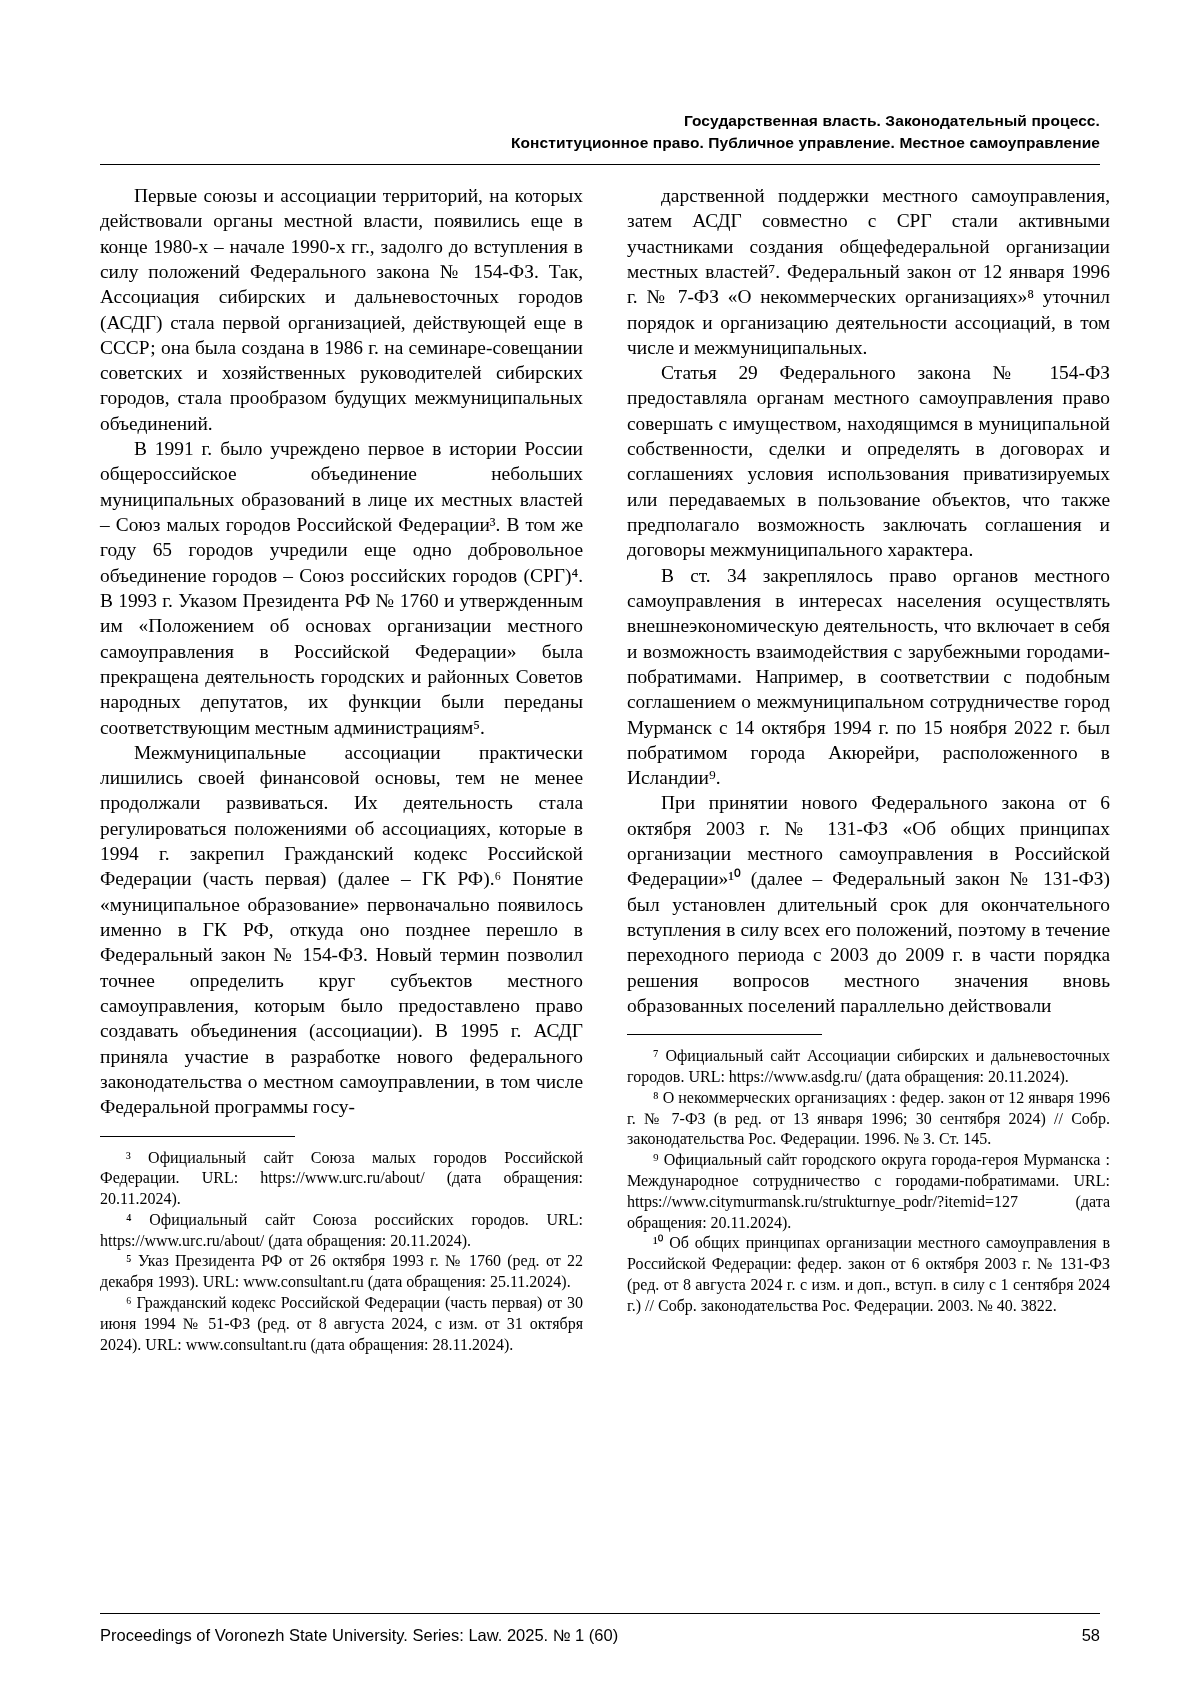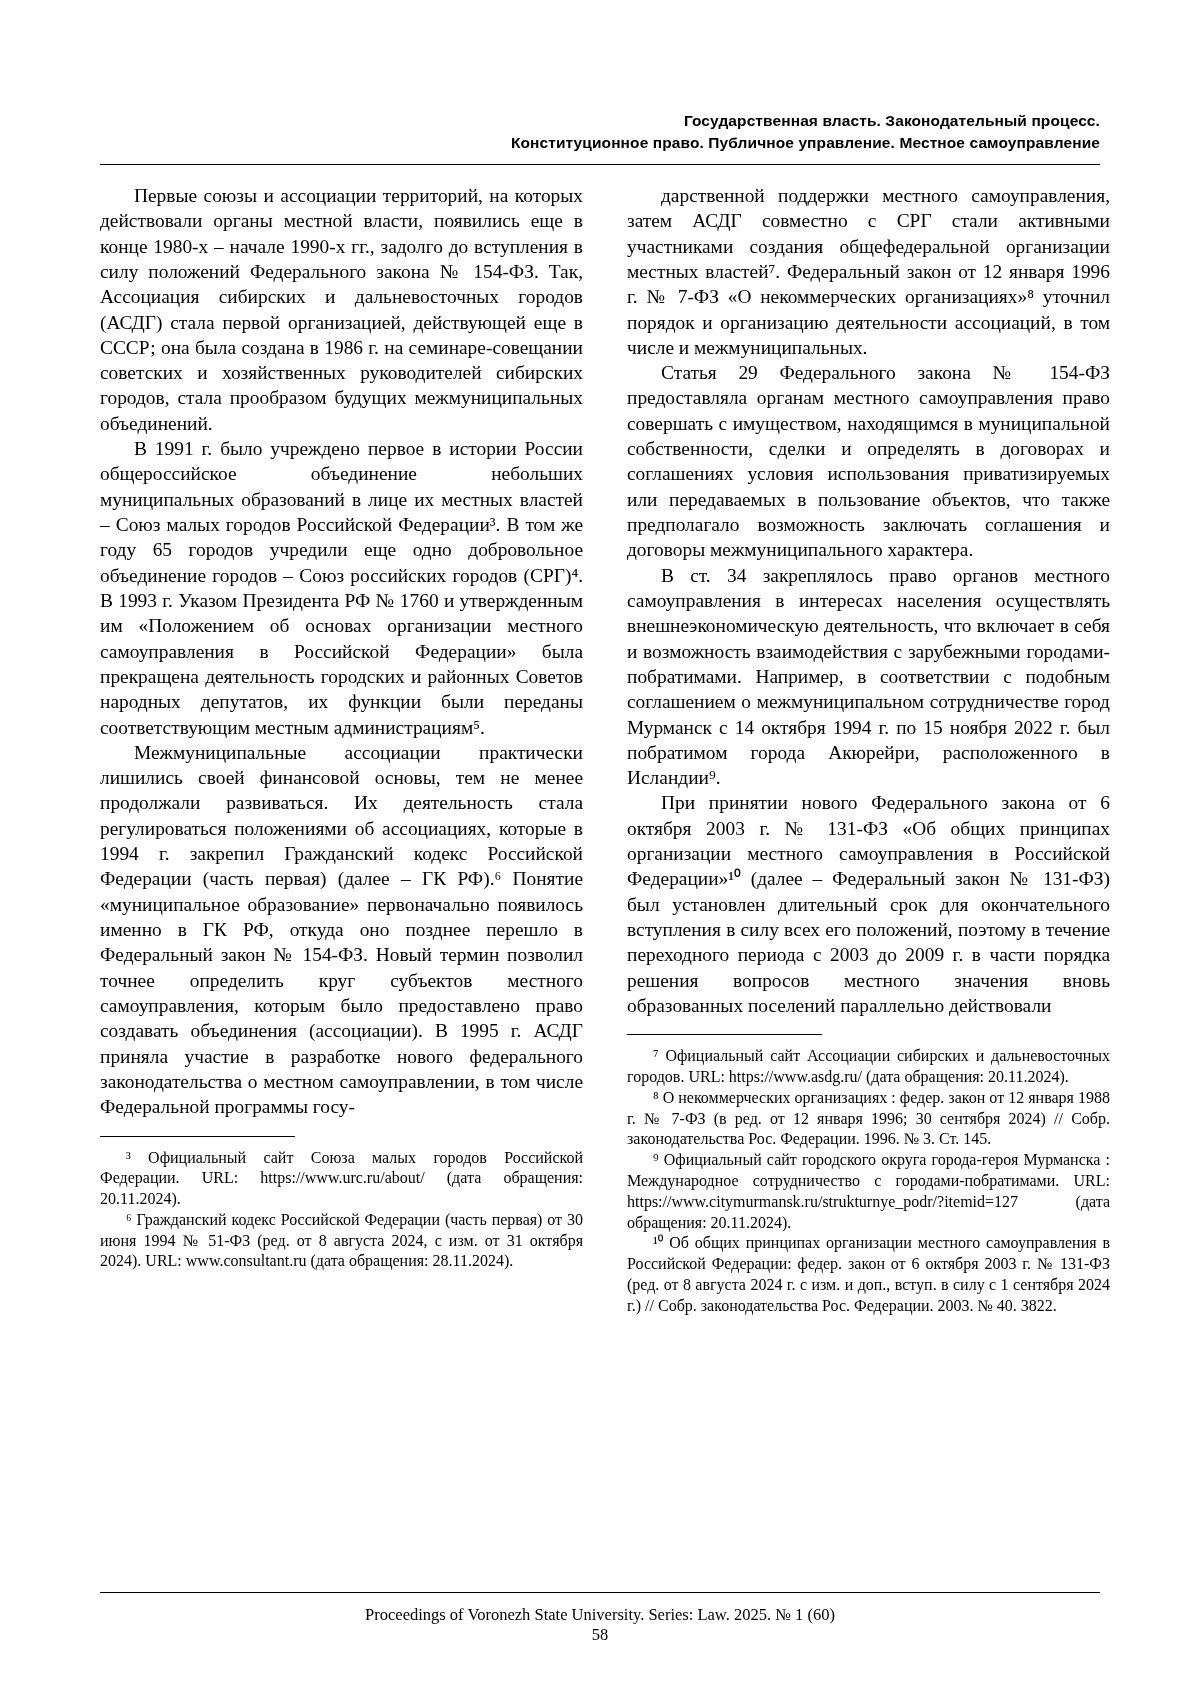--- a/index.html
+++ b/index.html
@@ -89,25 +89,24 @@
     bottom: 52px;
   }
   .footer-rule {
     border: none;
     border-top: 1.2px solid #000;
     margin: 0 0 12px 0;
   }
   .footer-row {
     display: flex;
     justify-content: space-between;
-    align-items: center;
-    font-family: Liberation Serif, serif;
+    align-items: flex-end;
+    font-family: Liberation Sans, sans-serif;
     font-size: 16.5px;
     color: #000;
-    flex-direction: column;
   }
 </style>
 </head>
 <body>
 
 <div class="page">
 
   <div class="runhead">
     <div>Государственная власть. Законодательный процесс.</div>
     <div>Конституционное право. Публичное управление. Местное самоуправление</div>
@@ -118,36 +117,38 @@
 
     <div class="col">
       <div class="col-inner">
         <p class="body">Первые союзы и ассоциации территорий, на которых действовали органы местной власти, появились еще в конце 1980-х – начале 1990-х гг., задолго до вступления в силу положений Федерального закона № 154-ФЗ. Так, Ассоциация сибирских и дальневосточных городов (АСДГ) стала первой организацией, действующей еще в СССР; она была создана в 1986 г. на семинаре-совещании советских и хозяйственных руководителей сибирских городов, стала прообразом будущих межмуниципальных объединений.</p>
         <p class="body">В 1991 г. было учреждено первое в истории России общероссийское объединение небольших муниципальных образований в лице их местных властей – Союз малых городов Российской Федерации³. В том же году 65 городов учредили еще одно добровольное объединение городов – Союз российских городов (СРГ)⁴. В 1993 г. Указом Президента РФ № 1760 и утвержденным им «Положением об основах организации местного самоуправления в Российской Федерации» была прекращена деятельность городских и районных Советов народных депутатов, их функции были переданы соответствующим местным администрациям⁵.</p>
         <p class="body">Межмуниципальные ассоциации практически лишились своей финансовой основы, тем не менее продолжали развиваться. Их деятельность стала регулироваться положениями об ассоциациях, которые в 1994 г. закрепил Гражданский кодекс Российской Федерации (часть первая) (далее – ГК РФ).⁶ Понятие «муниципальное образование» первоначально появилось именно в ГК РФ, откуда оно позднее перешло в Федеральный закон № 154-ФЗ. Новый термин позволил точнее определить круг субъектов местного самоуправления, которым было предоставлено право создавать объединения (ассоциации). В 1995 г. АСДГ приняла участие в разработке нового федерального законодательства о местном самоуправлении, в том числе Федеральной программы госу-</p>
 
         <hr class="fn-rule">
         <div class="footnotes">
           <p class="footnote">³ Официальный сайт Союза малых городов Российской Федерации. URL: https://www.urc.ru/about/ (дата обращения: 20.11.2024).</p>
+          <p class="footnote">⁴ Официальный сайт Союза российских городов. URL: https://www.urc.ru/about/ (дата обращения: 20.11.2024).</p>
+          <p class="footnote">⁵ Указ Президента РФ от 26 октября 1993 г. № 1760 (ред. от 22 декабря 1993). URL: www.consultant.ru (дата обращения: 25.11.2024).</p>
           <p class="footnote">⁶ Гражданский кодекс Российской Федерации (часть первая) от 30 июня 1994 № 51-ФЗ (ред. от 8 августа 2024, с изм. от 31 октября 2024). URL: www.consultant.ru (дата обращения: 28.11.2024).</p>
         </div>
       </div>
     </div>
 
     <div class="col">
       <div class="col-inner">
         <p class="body">дарственной поддержки местного самоуправления, затем АСДГ совместно с СРГ стали активными участниками создания общефедеральной организации местных властей⁷. Федеральный закон от 12 января 1996 г. № 7-ФЗ «О некоммерческих организациях»⁸ уточнил порядок и организацию деятельности ассоциаций, в том числе и межмуниципальных.</p>
         <p class="body">Статья 29 Федерального закона № 154-ФЗ предоставляла органам местного самоуправления право совершать с имуществом, находящимся в муниципальной собственности, сделки и определять в договорах и соглашениях условия использования приватизируемых или передаваемых в пользование объектов, что также предполагало возможность заключать соглашения и договоры межмуниципального характера.</p>
         <p class="body">В ст. 34 закреплялось право органов местного самоуправления в интересах населения осуществлять внешнеэкономическую деятельность, что включает в себя и возможность взаимодействия с зарубежными городами-побратимами. Например, в соответствии с подобным соглашением о межмуниципальном сотрудничестве город Мурманск с 14 октября 1994 г. по 15 ноября 2022 г. был побратимом города Акюрейри, расположенного в Исландии⁹.</p>
         <p class="body">При принятии нового Федерального закона от 6 октября 2003 г. № 131-ФЗ «Об общих принципах организации местного самоуправления в Российской Федерации»¹⁰ (далее – Федеральный закон № 131-ФЗ) был установлен длительный срок для окончательного вступления в силу всех его положений, поэтому в течение переходного периода с 2003 до 2009 г. в части порядка решения вопросов местного значения вновь образованных поселений параллельно действовали</p>
 
         <hr class="fn-rule right">
         <div class="footnotes">
           <p class="footnote">⁷ Официальный сайт Ассоциации сибирских и дальневосточных городов. URL: https://www.asdg.ru/ (дата обращения: 20.11.2024).</p>
-          <p class="footnote">⁸ О некоммерческих организациях : федер. закон от 12 января 1988 г. № 7-ФЗ (в ред. от 12 января 1996; 30 сентября 2024) // Собр. законодательства Рос. Федерации. 1996. № 3. Ст. 145.</p>
+          <p class="footnote">⁸ О некоммерческих организациях : федер. закон от 12 января 1996 г. № 7-ФЗ (в ред. от 13 января 1996; 30 сентября 2024) // Собр. законодательства Рос. Федерации. 1996. № 3. Ст. 145.</p>
           <p class="footnote">⁹ Официальный сайт городского округа города-героя Мурманска : Международное сотрудничество с городами-побратимами. URL: https://www.citymurmansk.ru/strukturnye_podr/?itemid=127 (дата обращения: 20.11.2024).</p>
           <p class="footnote">¹⁰ Об общих принципах организации местного самоуправления в Российской Федерации: федер. закон от 6 октября 2003 г. № 131-ФЗ (ред. от 8 августа 2024 г. с изм. и доп., вступ. в силу с 1 сентября 2024 г.) // Собр. законодательства Рос. Федерации. 2003. № 40. 3822.</p>
         </div>
       </div>
     </div>
 
   </div>
 
   <div class="footer">
     <hr class="footer-rule">

